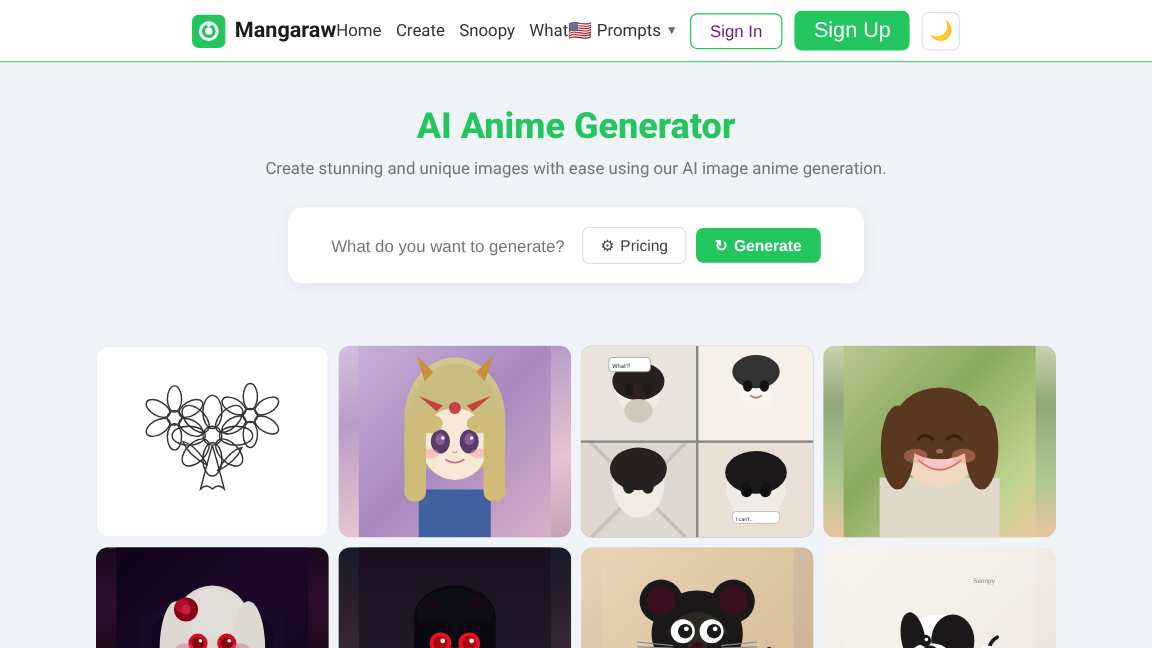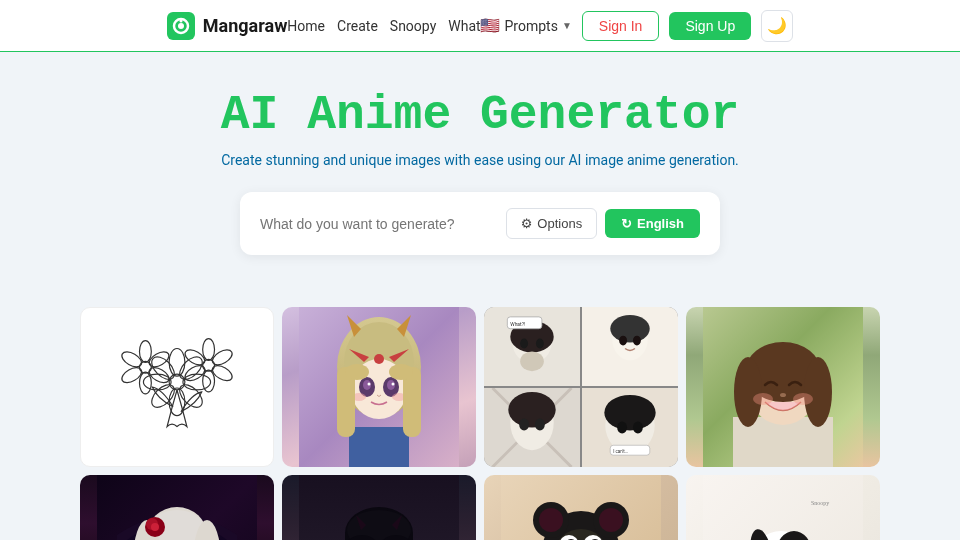--- a/index.html
+++ b/index.html
@@ -62,34 +62,34 @@
     .flag {
       font-size: 16px;
     }
     .chevron-down {
       font-size: 10px;
       color: #666;
     }
     .btn-signin {
       border: 1.5px solid #22c55e;
       background: transparent;
-      color: #ef4444;
+      color: #701a75;
       padding: 6px 16px;
       border-radius: 6px;
       font-size: 14px;
       cursor: pointer;
       font-weight: 500;
     }
     .btn-signup {
       background: #22c55e;
       color: #fff;
       border: none;
       padding: 6px 16px;
       border-radius: 6px;
-      font-size: 14px;
+      font-size: 18px;
       cursor: pointer;
       font-weight: 500;
     }
     .dark-toggle {
       width: 32px;
       height: 32px;
       border-radius: 6px;
       border: 1px solid #dde1e7;
       background: #fff;
       display: flex;
@@ -99,37 +99,36 @@
       font-size: 16px;
     }
 
     
     .hero {
       background: #f0f4f8;
       text-align: center;
       padding: 36px 24px 20px;
     }
     .hero-title {
-      font-size: 48px;
+      font-size: 30px;
       font-weight: 800;
       color: #22c55e;
       margin-bottom: 10px;
-      font-family: Liberation Mono, monospace;
     }
     .hero-subtitle {
       font-size: 14px;
-      color: #0369a1;
+      color: #737373;
       margin-bottom: 24px;
     }
 
     
     .generator-box {
       background: #fff;
       border-radius: 12px;
-      padding: 16px 20px;
+      padding: 16px 36px;
       display: flex;
       align-items: center;
       justify-content: space-between;
       max-width: 480px;
       margin: 0 auto 32px;
       box-shadow: 0 2px 12px rgba(0,0,0,0.07);
     }
     .gen-input {
       border: none;
       outline: none;
@@ -311,25 +310,25 @@
 
 <section class="hero">
   <h1 class="hero-title">AI Anime Generator</h1>
   <p class="hero-subtitle">Create stunning and unique images with ease using our AI image anime generation.</p>
 
   <div class="generator-box">
     <input class="gen-input" type="text" placeholder="What do you want to generate?" style="">
     <div class="gen-actions">
       <button class="btn-options">
         <span>⚙</span>
-        <span>Options</span>
+        <span>Pricing</span>
       </button>
       <button class="btn-generate">
         <span>↻</span>
-        <span>English</span>
+        <span>Generate</span>
       </button>
     </div>
   </div>
 </section>
 
 <section class="image-grid">
 
   <div class="img-card img-1">
     <svg viewBox="0 0 160 160" xmlns="http://www.w3.org/2000/svg">
       <rect width="160" height="160" fill="white"></rect>

